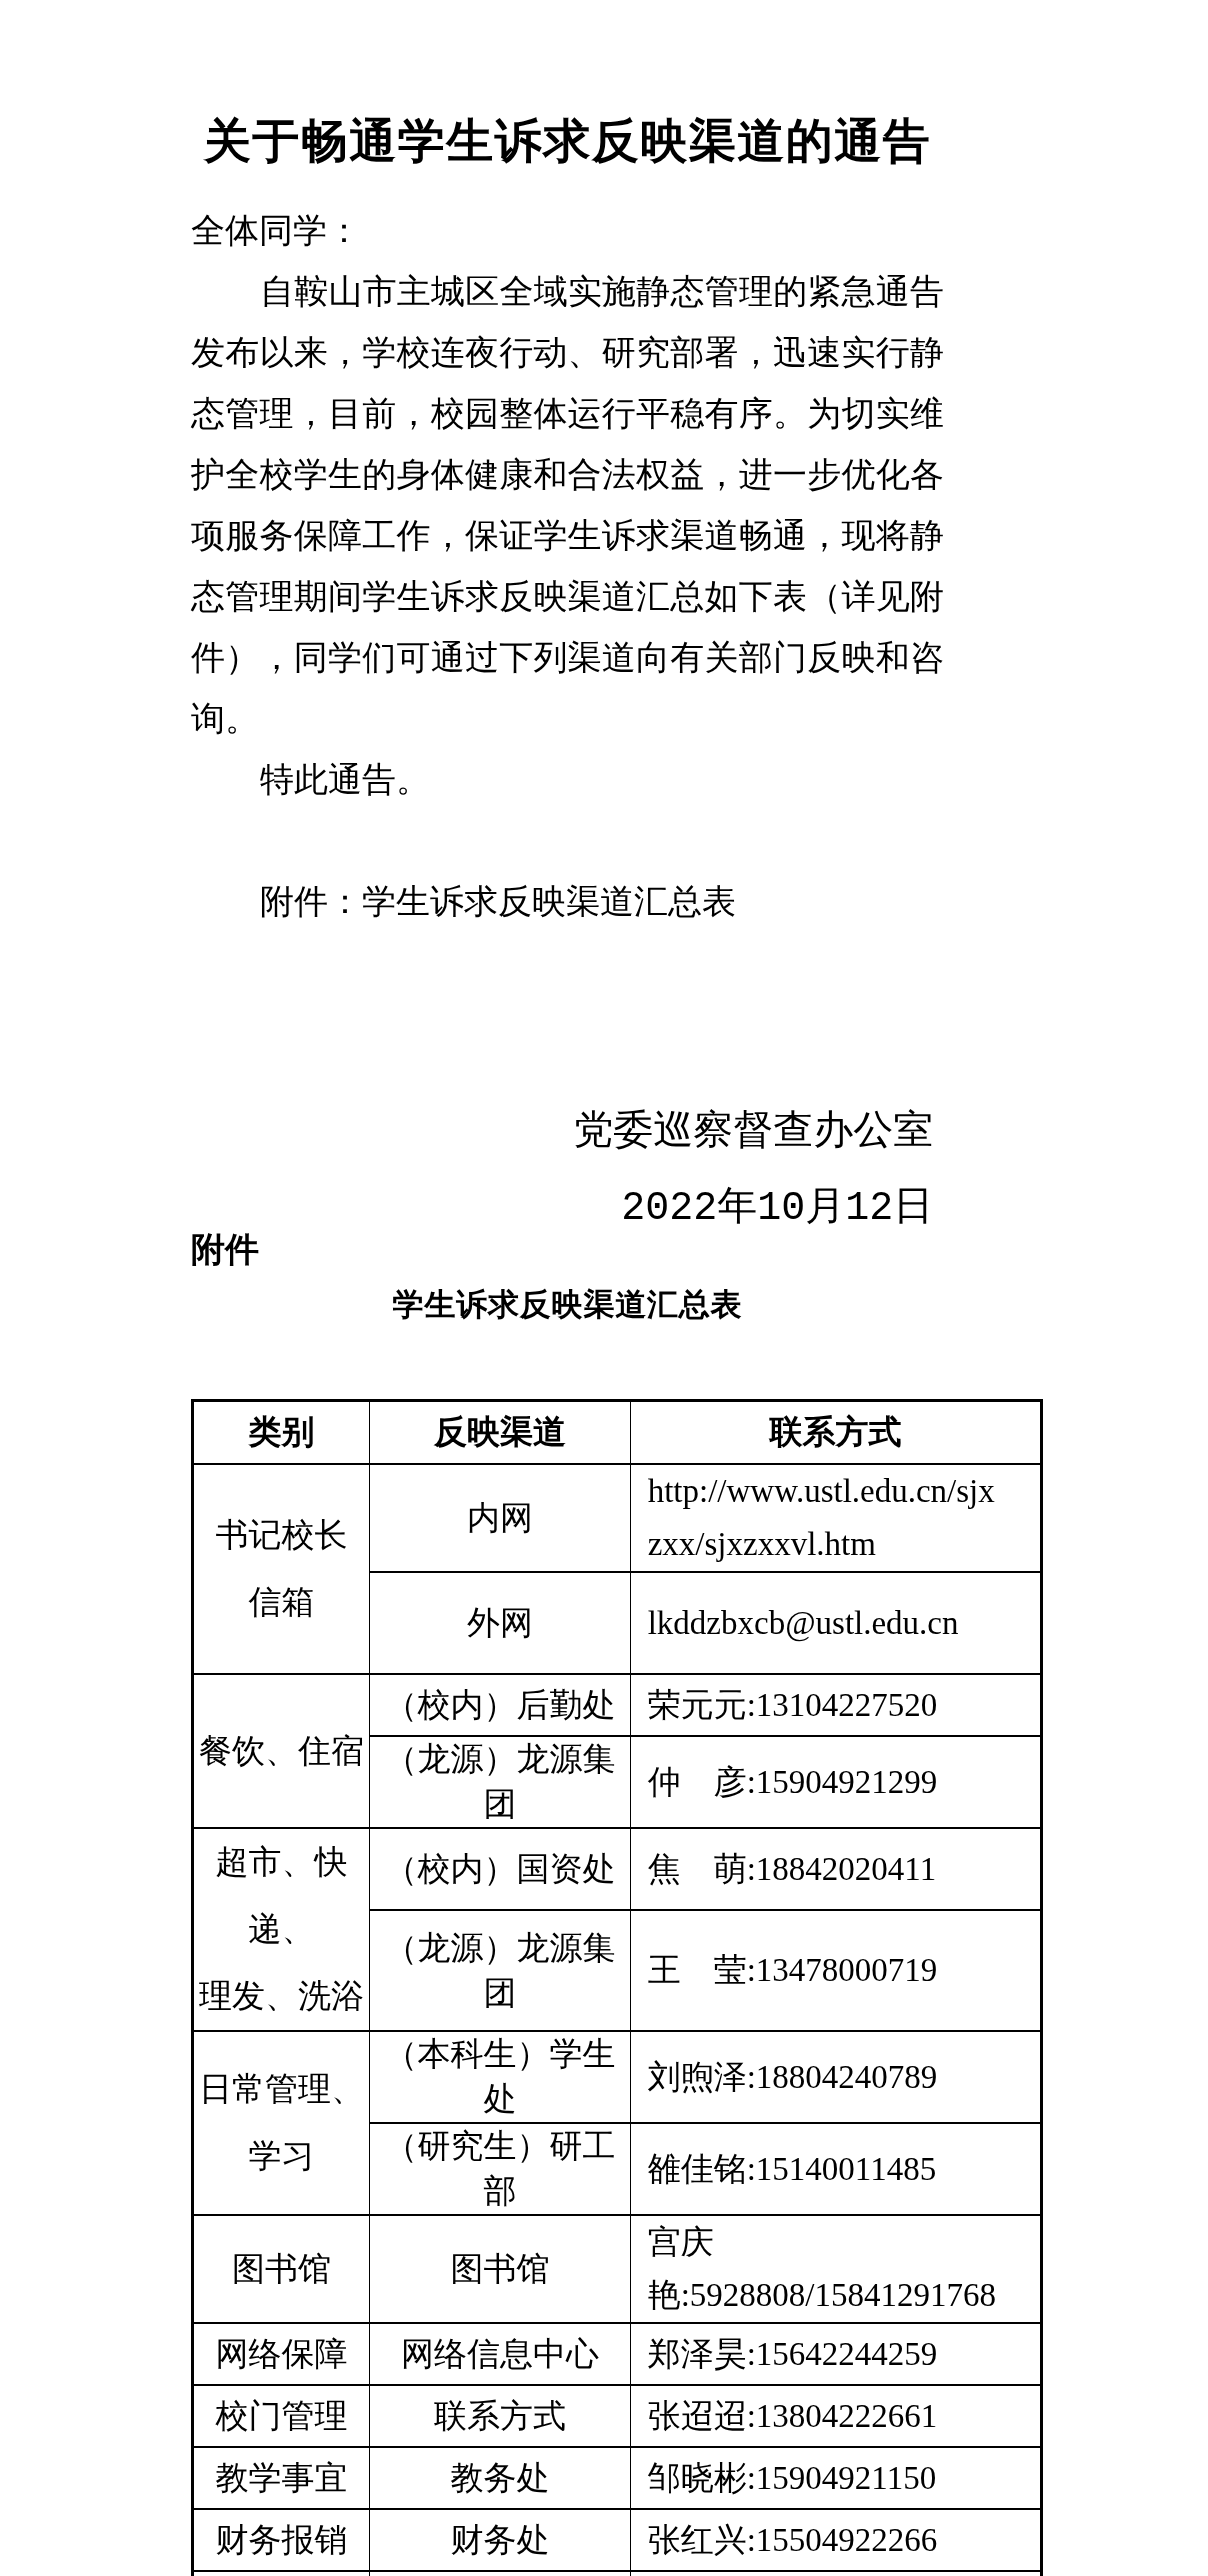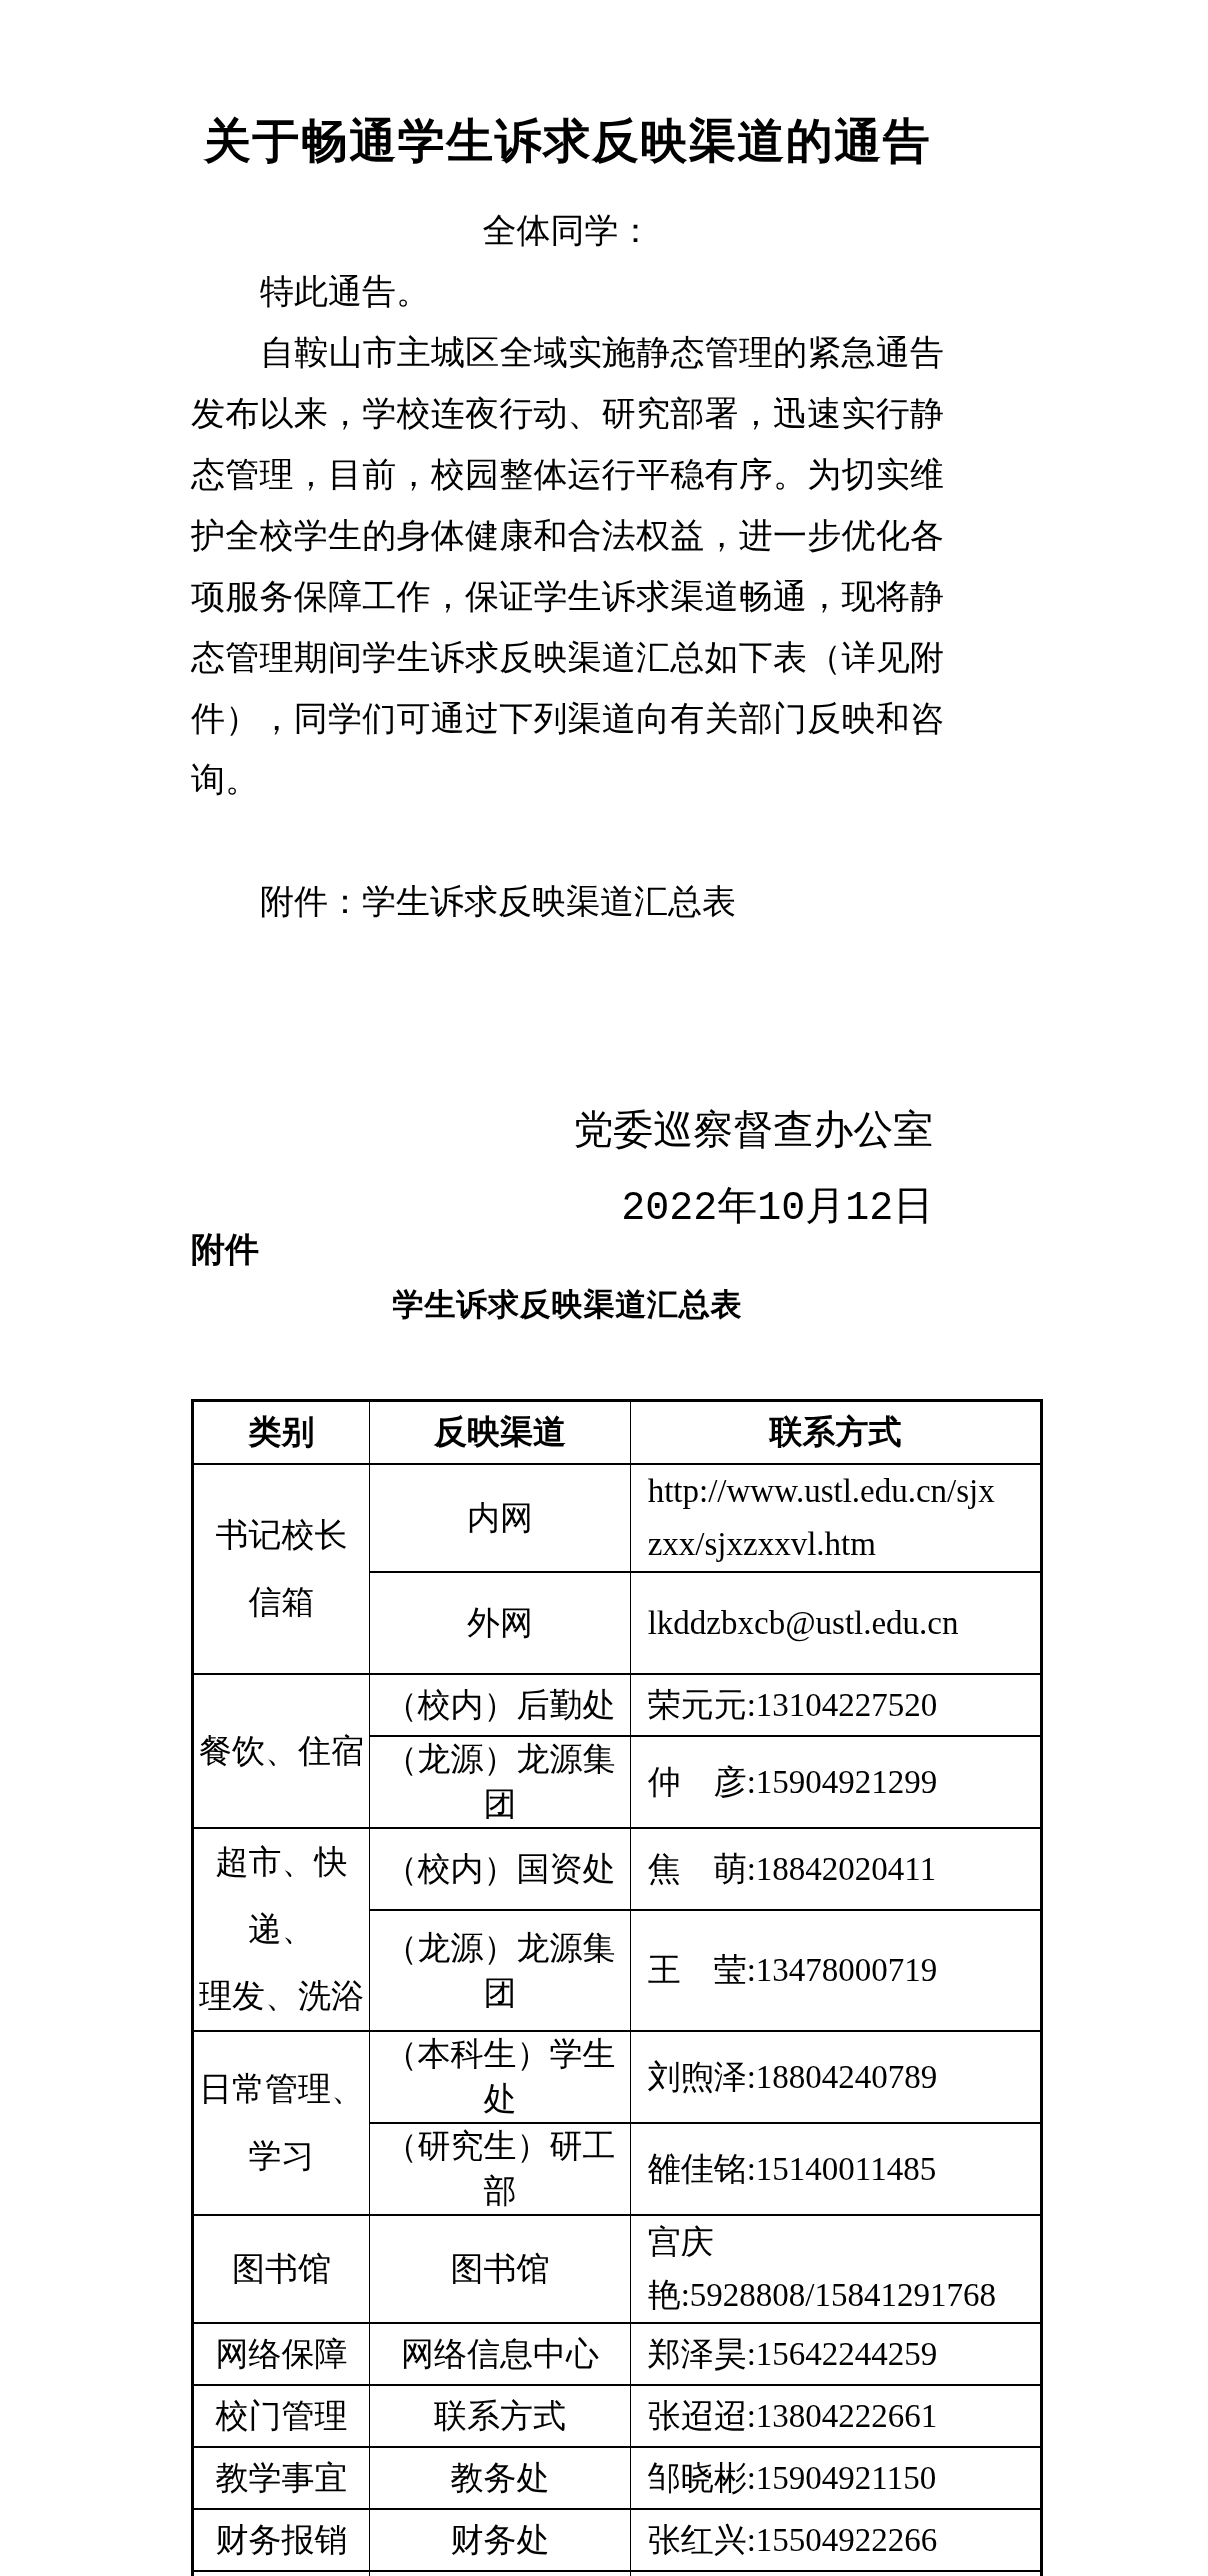--- a/index.html
+++ b/index.html
@@ -12,21 +12,21 @@
   }
   .page {
     width:1109px; height:2576px;
     padding:114px 165px 0 191px;
   }
   .doc-title {
     font-size:47px; font-weight:bold; text-align:center;
     line-height:55px; letter-spacing:1.5px;
     font-family:"Liberation Serif","DejaVu Serif",serif;
   }
-  .salutation { font-size:34px; line-height:61px; margin-top:31px;text-align:center; }
+  .salutation { font-size:34px; line-height:61px; margin-top:31px; }
   .para {
     font-size:34px; line-height:61px;
     text-align:justify; text-indent:69px;
     word-break:break-all;
   }
   .attach-note { margin-top:61px; }
   .sig-block { margin-top:167px; text-align:right; padding-right:10.7px; }
   .sig-line { font-size:40px; line-height:61px; }
   .sig-date { margin-top:18px;font-family:Liberation Mono, monospace; }
   .attach-label {
@@ -61,23 +61,23 @@
 </style>
 </head>
 <body>
 
 <div class="page">
 
   <h1 class="doc-title">关于畅通学生诉求反映渠道的通告</h1>
 
   <div class="salutation">全体同学：</div>
 
+  <p class="para">自鞍山市主城区全域实施静态管理的紧急通告发布以来，学校连夜行动、研究部署，迅速实行静态管理，目前，校园整体运行平稳有序。为切实维护全校学生的身体健康和合法权益，进一步优化各项服务保障工作，保证学生诉求渠道畅通，现将静态管理期间学生诉求反映渠道汇总如下表（详见附件），同学们可通过下列渠道向有关部门反映和咨询。</p>
+
   <p class="para">特此通告。</p>
-
-  <p class="para">自鞍山市主城区全域实施静态管理的紧急通告发布以来，学校连夜行动、研究部署，迅速实行静态管理，目前，校园整体运行平稳有序。为切实维护全校学生的身体健康和合法权益，进一步优化各项服务保障工作，保证学生诉求渠道畅通，现将静态管理期间学生诉求反映渠道汇总如下表（详见附件），同学们可通过下列渠道向有关部门反映和咨询。</p>
 
   <p class="para attach-note">附件：学生诉求反映渠道汇总表</p>
 
   <div class="sig-block">
     <div class="sig-line">党委巡察督查办公室</div>
     <div class="sig-line sig-date">2022年10月12日</div>
   </div>
 
   <div class="attach-label">附件</div>
 

